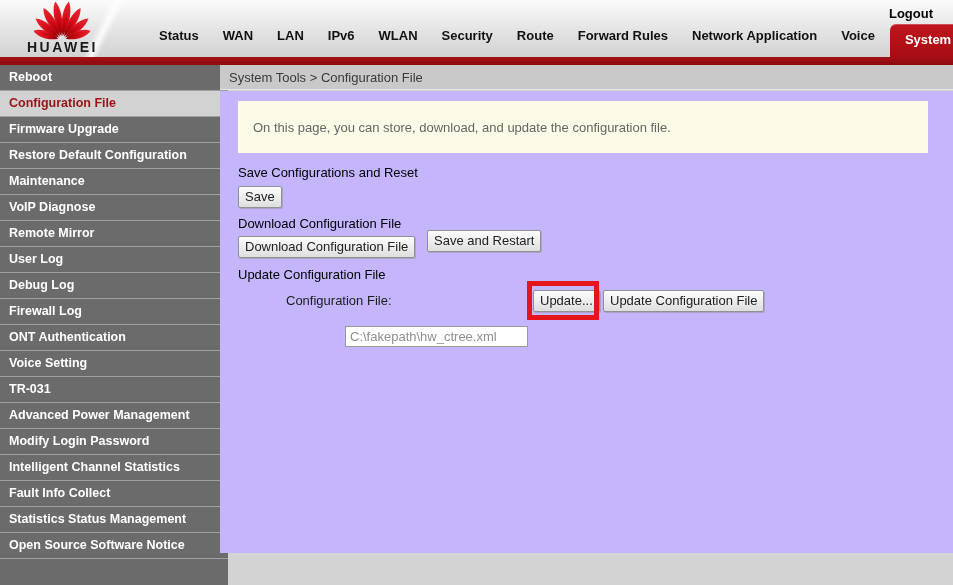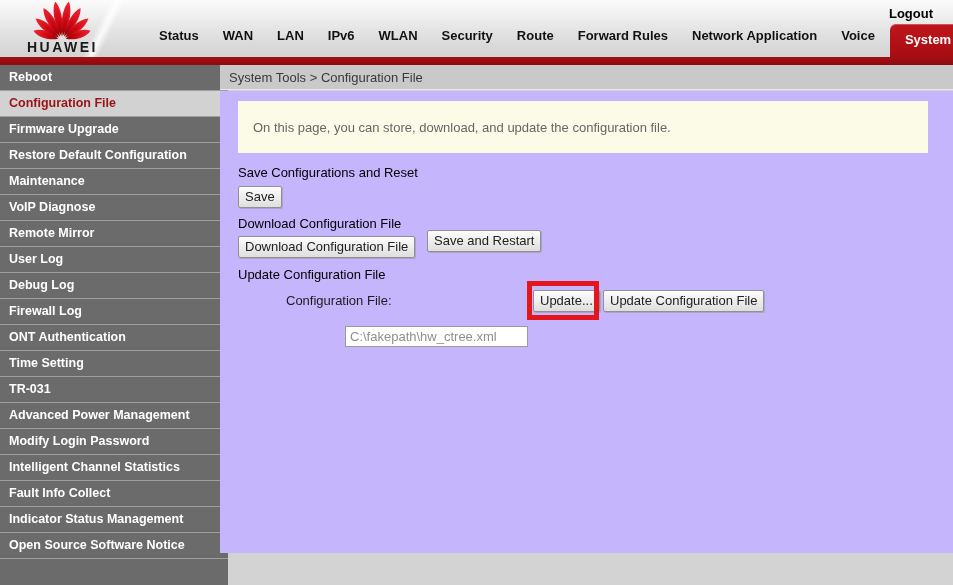--- a/index.html
+++ b/index.html
@@ -136,27 +136,27 @@
       <div class="side-item active">Configuration File</div>
       <div class="side-item">Firmware Upgrade</div>
       <div class="side-item">Restore Default Configuration</div>
       <div class="side-item">Maintenance</div>
       <div class="side-item">VoIP Diagnose</div>
       <div class="side-item">Remote Mirror</div>
       <div class="side-item">User Log</div>
       <div class="side-item">Debug Log</div>
       <div class="side-item">Firewall Log</div>
       <div class="side-item">ONT Authentication</div>
-      <div class="side-item">Time Setting</div>
+      <div class="side-item">Voice Setting</div>
       <div class="side-item">TR-031</div>
       <div class="side-item">Advanced Power Management</div>
       <div class="side-item">Modify Login Password</div>
       <div class="side-item">Intelligent Channel Statistics</div>
       <div class="side-item">Fault Info Collect</div>
-      <div class="side-item">Indicator Status Management</div>
+      <div class="side-item">Statistics Status Management</div>
       <div class="side-item">Open Source Software Notice</div>
     </div>
 
   <div class="crumbbar">
     <div class="crumb">System Tools &gt; Configuration File</div>
   </div>
 
   <div class="content">
     <div class="notice">On this page, you can store, download, and update the configuration file.</div>
 

